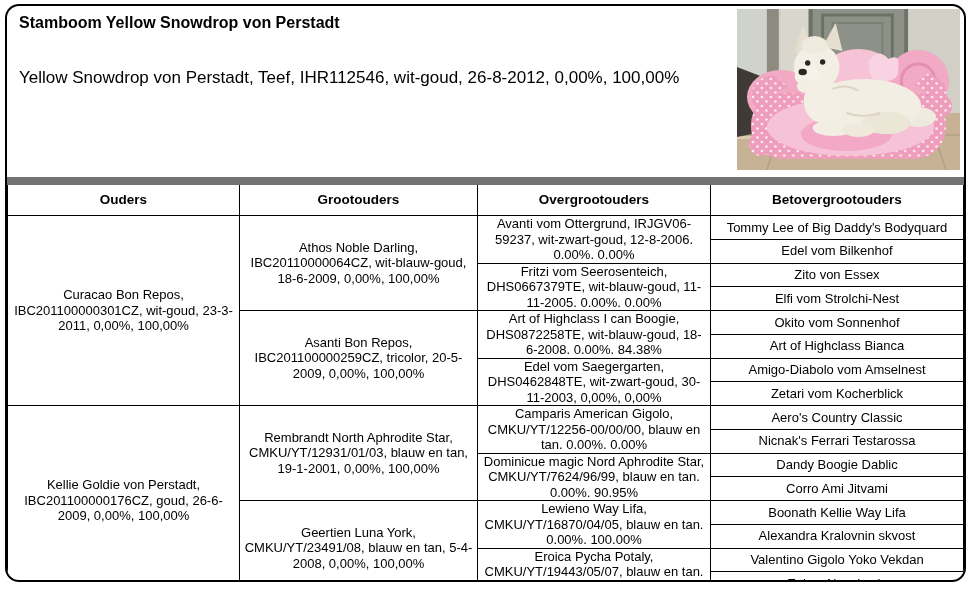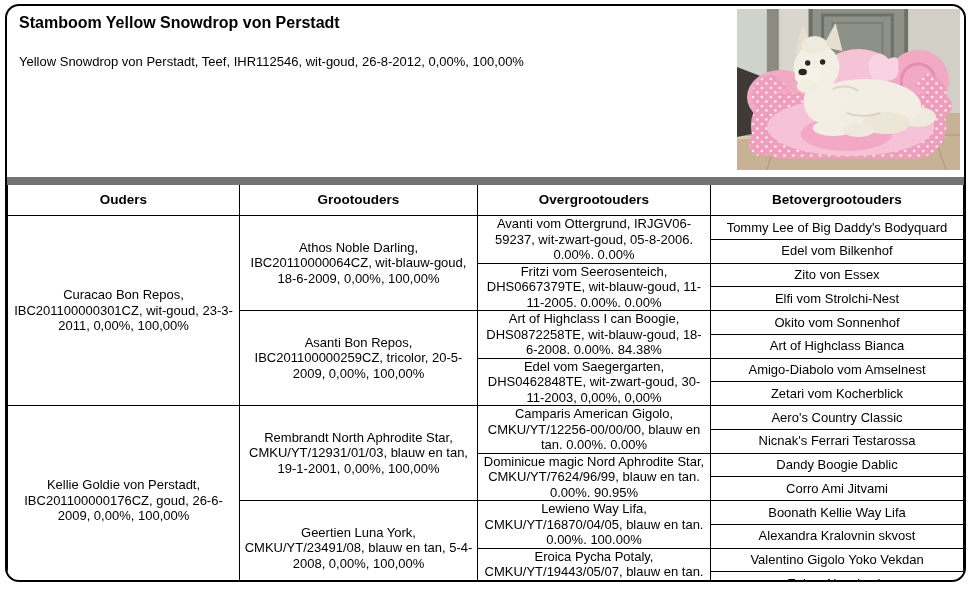--- a/index.html
+++ b/index.html
@@ -2,22 +2,22 @@
 <html><head>
 <meta charset="utf-8">
 <style>
   html,body{margin:0;padding:0;background:#fff;}
   body{width:975px;height:590px;position:relative;font-family:"Liberation Sans","DejaVu Sans",sans-serif;color:#000;}
   .page{
     position:absolute;left:5px;top:4px;width:961px;height:578px;
     border:2px solid #000;border-radius:14px;overflow:hidden;background:#fff;box-sizing:border-box;
   }
   .titlebar{position:absolute;left:12px;top:8px;right:240px;}
-  .title{font-size:16px;font-weight:bold;margin:0 0 22px 0;}
-  .subject{font-size:13px;}
+  .title{font-size:16px;font-weight:bold;margin:0 0 36px 0;}
+  .subject{font-size:17px;}
   .photo{position:absolute;top:3px;right:4px;width:223px;height:161px;}
   .photo svg{display:block;width:100%;height:100%;}
   table.pedigree{
     position:absolute;left:0;right:0;top:171px;bottom:0;width:100%;
     border-collapse:collapse;table-layout:fixed;
   }
   table.pedigree th, table.pedigree td{
     border:1px solid #000;text-align:center;vertical-align:middle;
     font-size:13px;line-height:15.5px;padding:0 3px;overflow:hidden;
   }
@@ -106,21 +106,21 @@
         <th>Ouders</th>
         <th>Grootouders</th>
         <th>Overgrootouders</th>
         <th>Betovergrootouders</th>
       </tr>
     </thead>
     <tbody>
       <tr>
         <td rowspan="8">Curacao Bon Repos, IBC201100000301CZ, wit-goud, 23-3-2011, 0,00%, 100,00%</td>
         <td rowspan="4">Athos Noble Darling, IBC20110000064CZ, wit-blauw-goud, 18-6-2009, 0,00%, 100,00%</td>
-        <td rowspan="2">Avanti vom Ottergrund, IRJGV06-59237, wit-zwart-goud, 05-8-2006. 0.00%. 0.00%</td>
+        <td rowspan="2">Avanti vom Ottergrund, IRJGV06-59237, wit-zwart-goud, 12-8-2006. 0.00%. 0.00%</td>
         <td>Tommy Lee of Big Daddy's Bodyquard</td>
       </tr>
       <tr>
         <td>Edel vom Bilkenhof</td>
       </tr>
       <tr>
         <td rowspan="2">Fritzi vom Seerosenteich, DHS0667379TE, wit-blauw-goud, 11-11-2005. 0.00%. 0.00%</td>
         <td>Zito von Essex</td>
       </tr>
       <tr>

